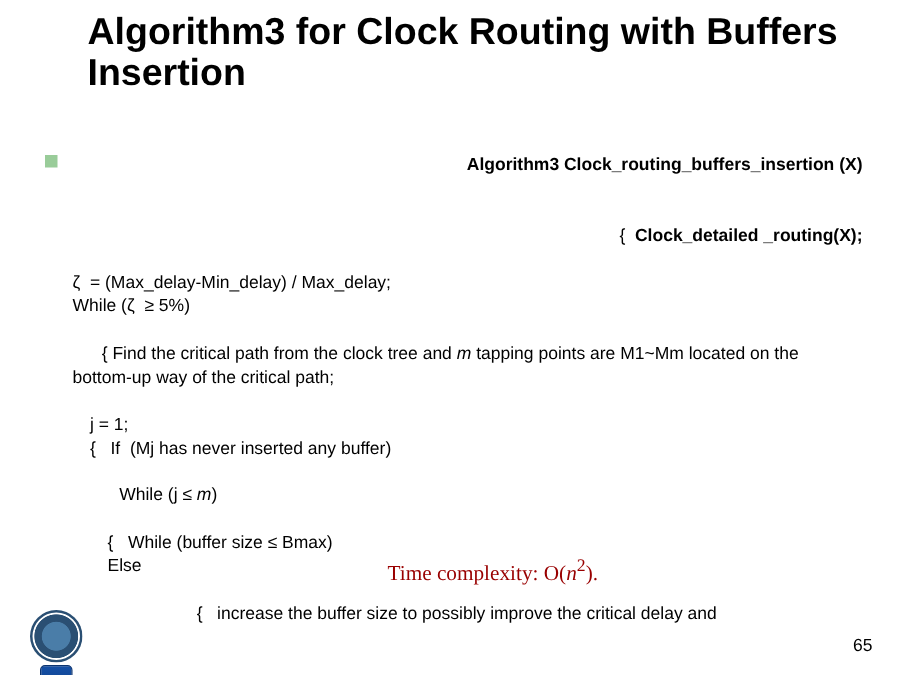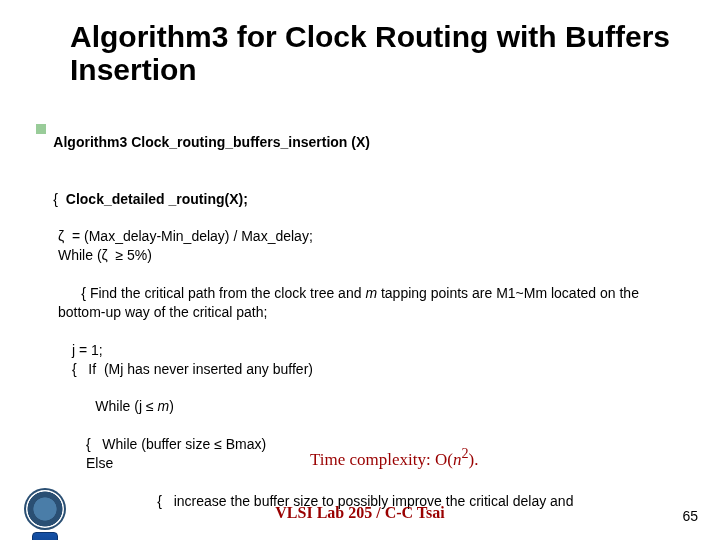--- a/index.html
+++ b/index.html
@@ -1,23 +1,23 @@
 <!DOCTYPE html>
 <html><head>
   <meta charset="utf-8">
   <style>
     * { box-sizing: border-box; margin: 0; padding: 0; }
     html, body { width: 720px; height: 540px; overflow: hidden; background: #fff; font-family: "Comic Sans MS", "Comic Sans", cursive, sans-serif; color: #000; }
-    .slide { position: relative; width: 720px; height: 540px; padding: 20px 30px 12px 30px; }
+    .slide { position: relative; width: 720px; height: 540px; padding: 9px 30px 12px 30px; }
     .title { font-size: 30px; font-weight: bold; line-height: 1.1; margin-left: 40px; color: #000; }
     .bullet-sq { position: absolute; left: 36px; top: 124px; width: 10px; height: 10px; background: #99cc99; }
     .body { margin-top: 28px; font-family: "Comic Sans MS","Comic Sans",cursive,sans-serif; font-size: 14px; line-height: 1.35; }
     .hdr { font-weight: bold; display: inline; }
     .line { display: block; white-space: pre-wrap; }
-    .i0 { margin-left: 0; }
+    .i0 { margin-left: 0; text-align: right; }
     .i2 { margin-left: 28px; }
     .i3 { margin-left: 42px; }
     .i4 { margin-left: 56px; }
     .i6 { margin-left: 104px; }
     .em { font-style: italic; }
     .tc { color: #900; font-size: 17px; position: absolute; left: 310px; top: 445px; font-family: Georgia, serif; }
     .footer { position: absolute; bottom: 18px; left: 0; width: 100%; text-align: center; color: #900; font-family: Georgia, serif; font-size: 16px; font-weight: bold; }
     .pagenum { position: absolute; right: 22px; bottom: 16px; font-family: Arial, sans-serif; font-size: 14px; color: #000; }
     .logo { position: absolute; left: 24px; bottom: 10px; width: 46px; height: 42px; }
     .gear { position: absolute; left: 0; top: 0; width: 42px; height: 42px; border-radius: 50%; background: radial-gradient(circle at 50% 50%, #4a7da8 0 38%, #2a4f73 40% 58%, transparent 60%); box-shadow: 0 0 0 2px #2a4f73 inset; }
@@ -52,21 +52,20 @@
     <span class="line i6">
       <span>{   increase the buffer size to possibly improve the critical delay and</span>
     </span>
 
   </div>
 
   <div class="tc">
     <span>Time complexity: O(</span><span class="em">n</span><sup>2</sup><span>).</span>
   </div>
 
-  <div class="footer">VLSI Lab 205 / C-C Tsai</div>
   <div class="pagenum">65</div>
 
   <div class="logo">
     <div class="gear"></div>
     <div class="badge">
         <span>NUT</span>
       </div>
   </div>
 </div>
 

